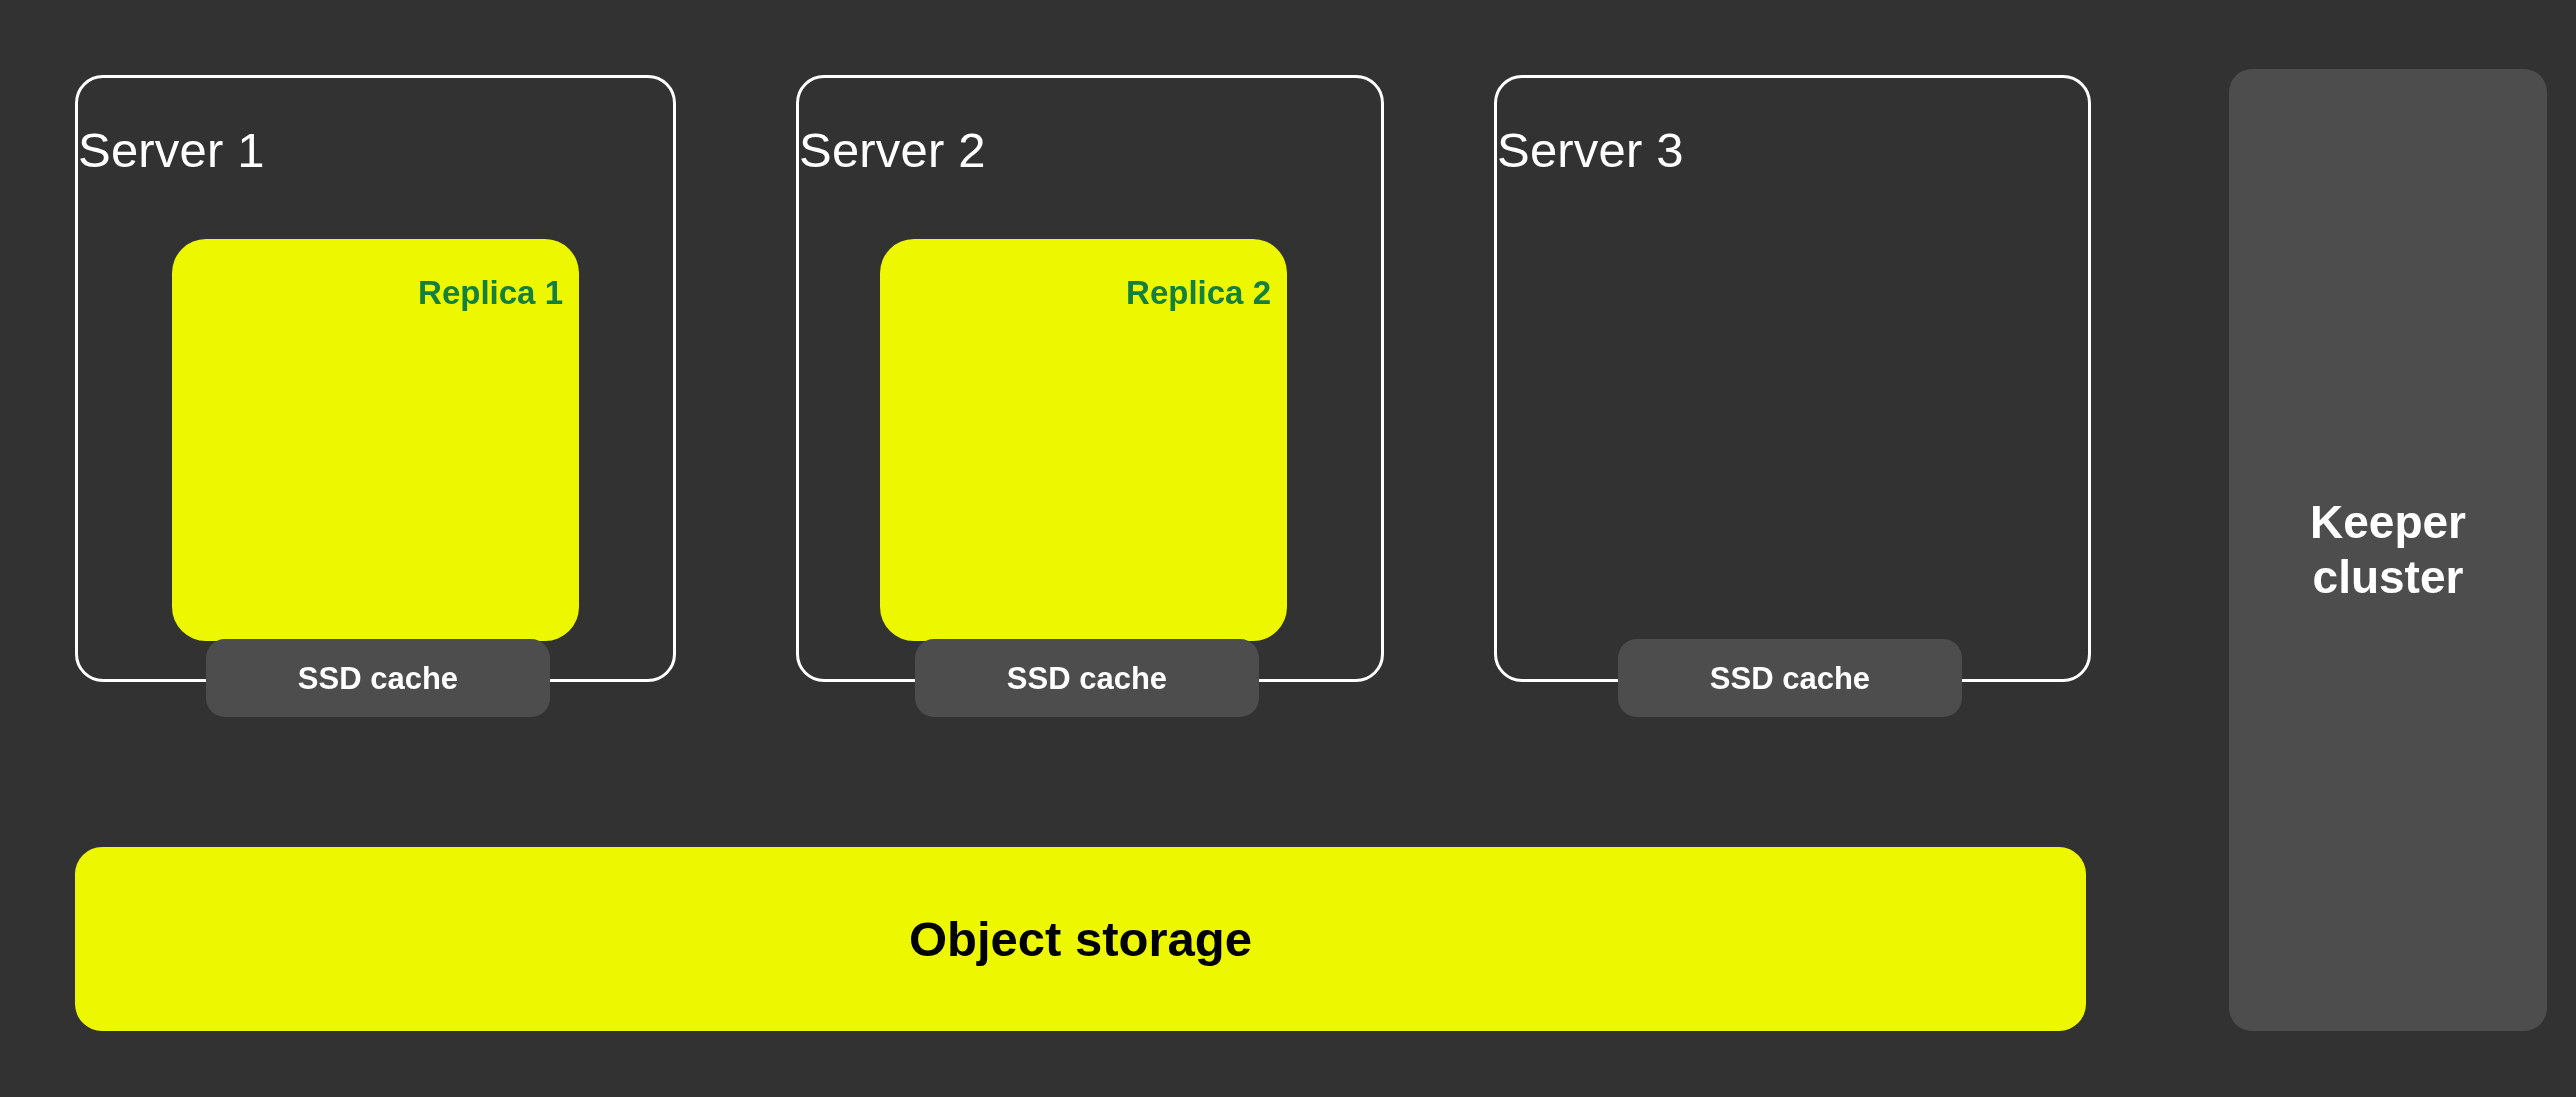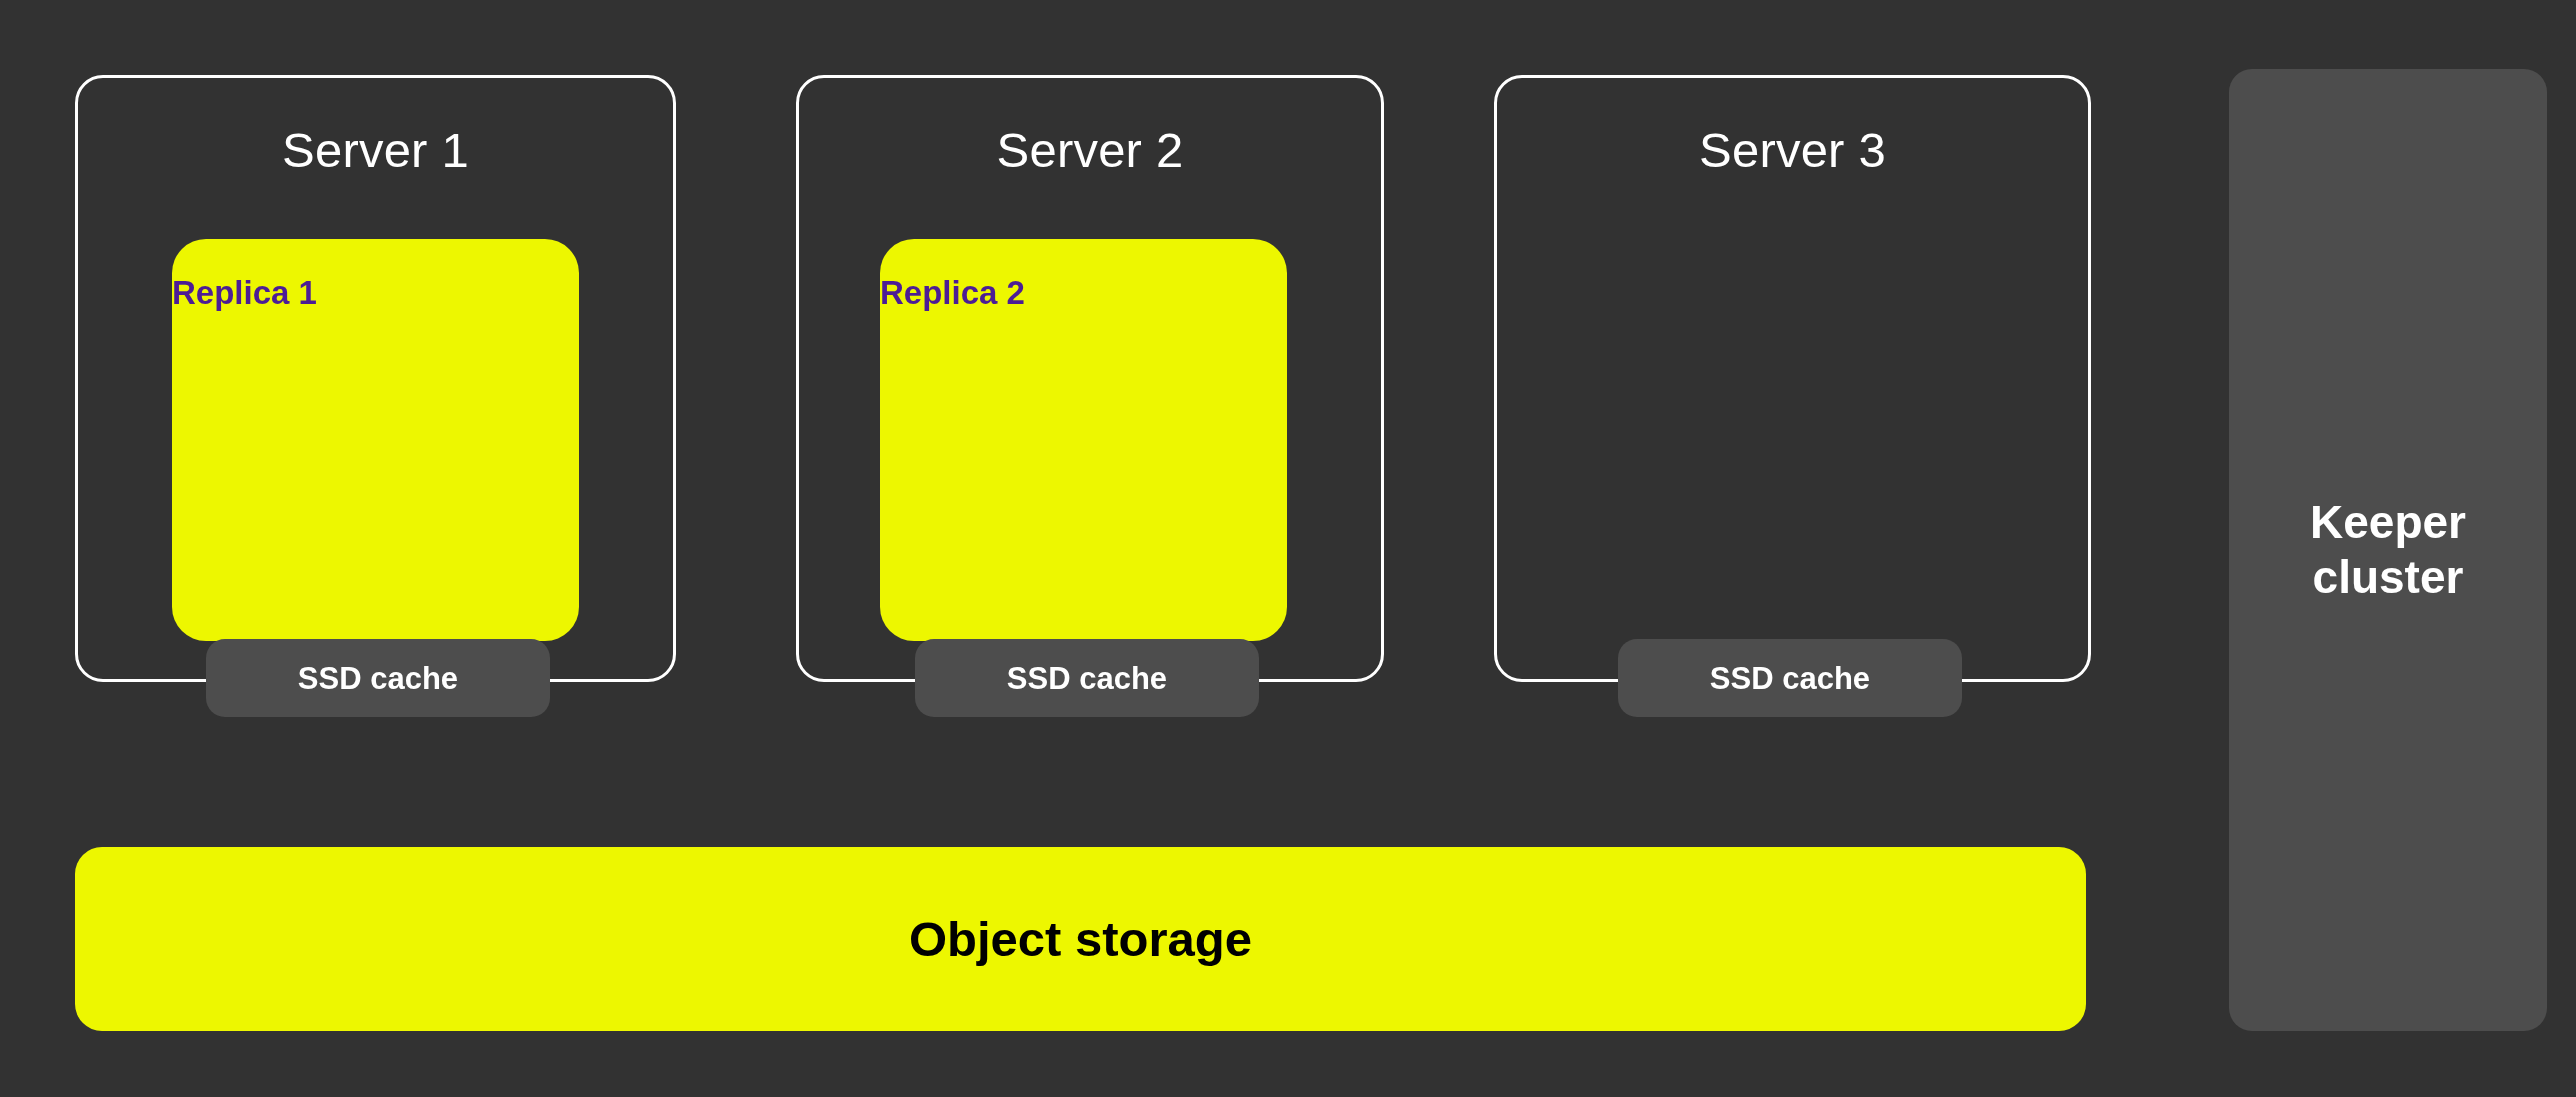--- a/index.html
+++ b/index.html
@@ -28,44 +28,44 @@
     border: 3.5px solid #ffffff;
     border-radius: 28px;
     box-sizing: border-box;
     background: transparent;
   }
   .server-title {
     position: absolute;
     top: 48px;
     left: 0;
     right: 0;
-    text-align: center;
+    text-align: left;
     color: #ffffff;
     font-size: 49px;
     font-weight: 400;
     letter-spacing: 0.2px;
     line-height: 1;
     white-space: nowrap;
   }
 
   
   .replica-box {
     position: absolute;
     top: 239px;
     height: 402px;
     background: #edf700;
     border-radius: 34px;
   }
   .replica-label {
     position: absolute;
     top: 37px;
     left: 0;
-    right: 4px;
-    text-align: left;
-    color: #4c1d95;
+    right: 16px;
+    text-align: right;
+    color: #15803d;
     font-size: 33px;
     font-weight: 700;
     line-height: 1;
     white-space: nowrap;
   }
 
   
   .ssd-box {
     position: absolute;
     top: 639px;

